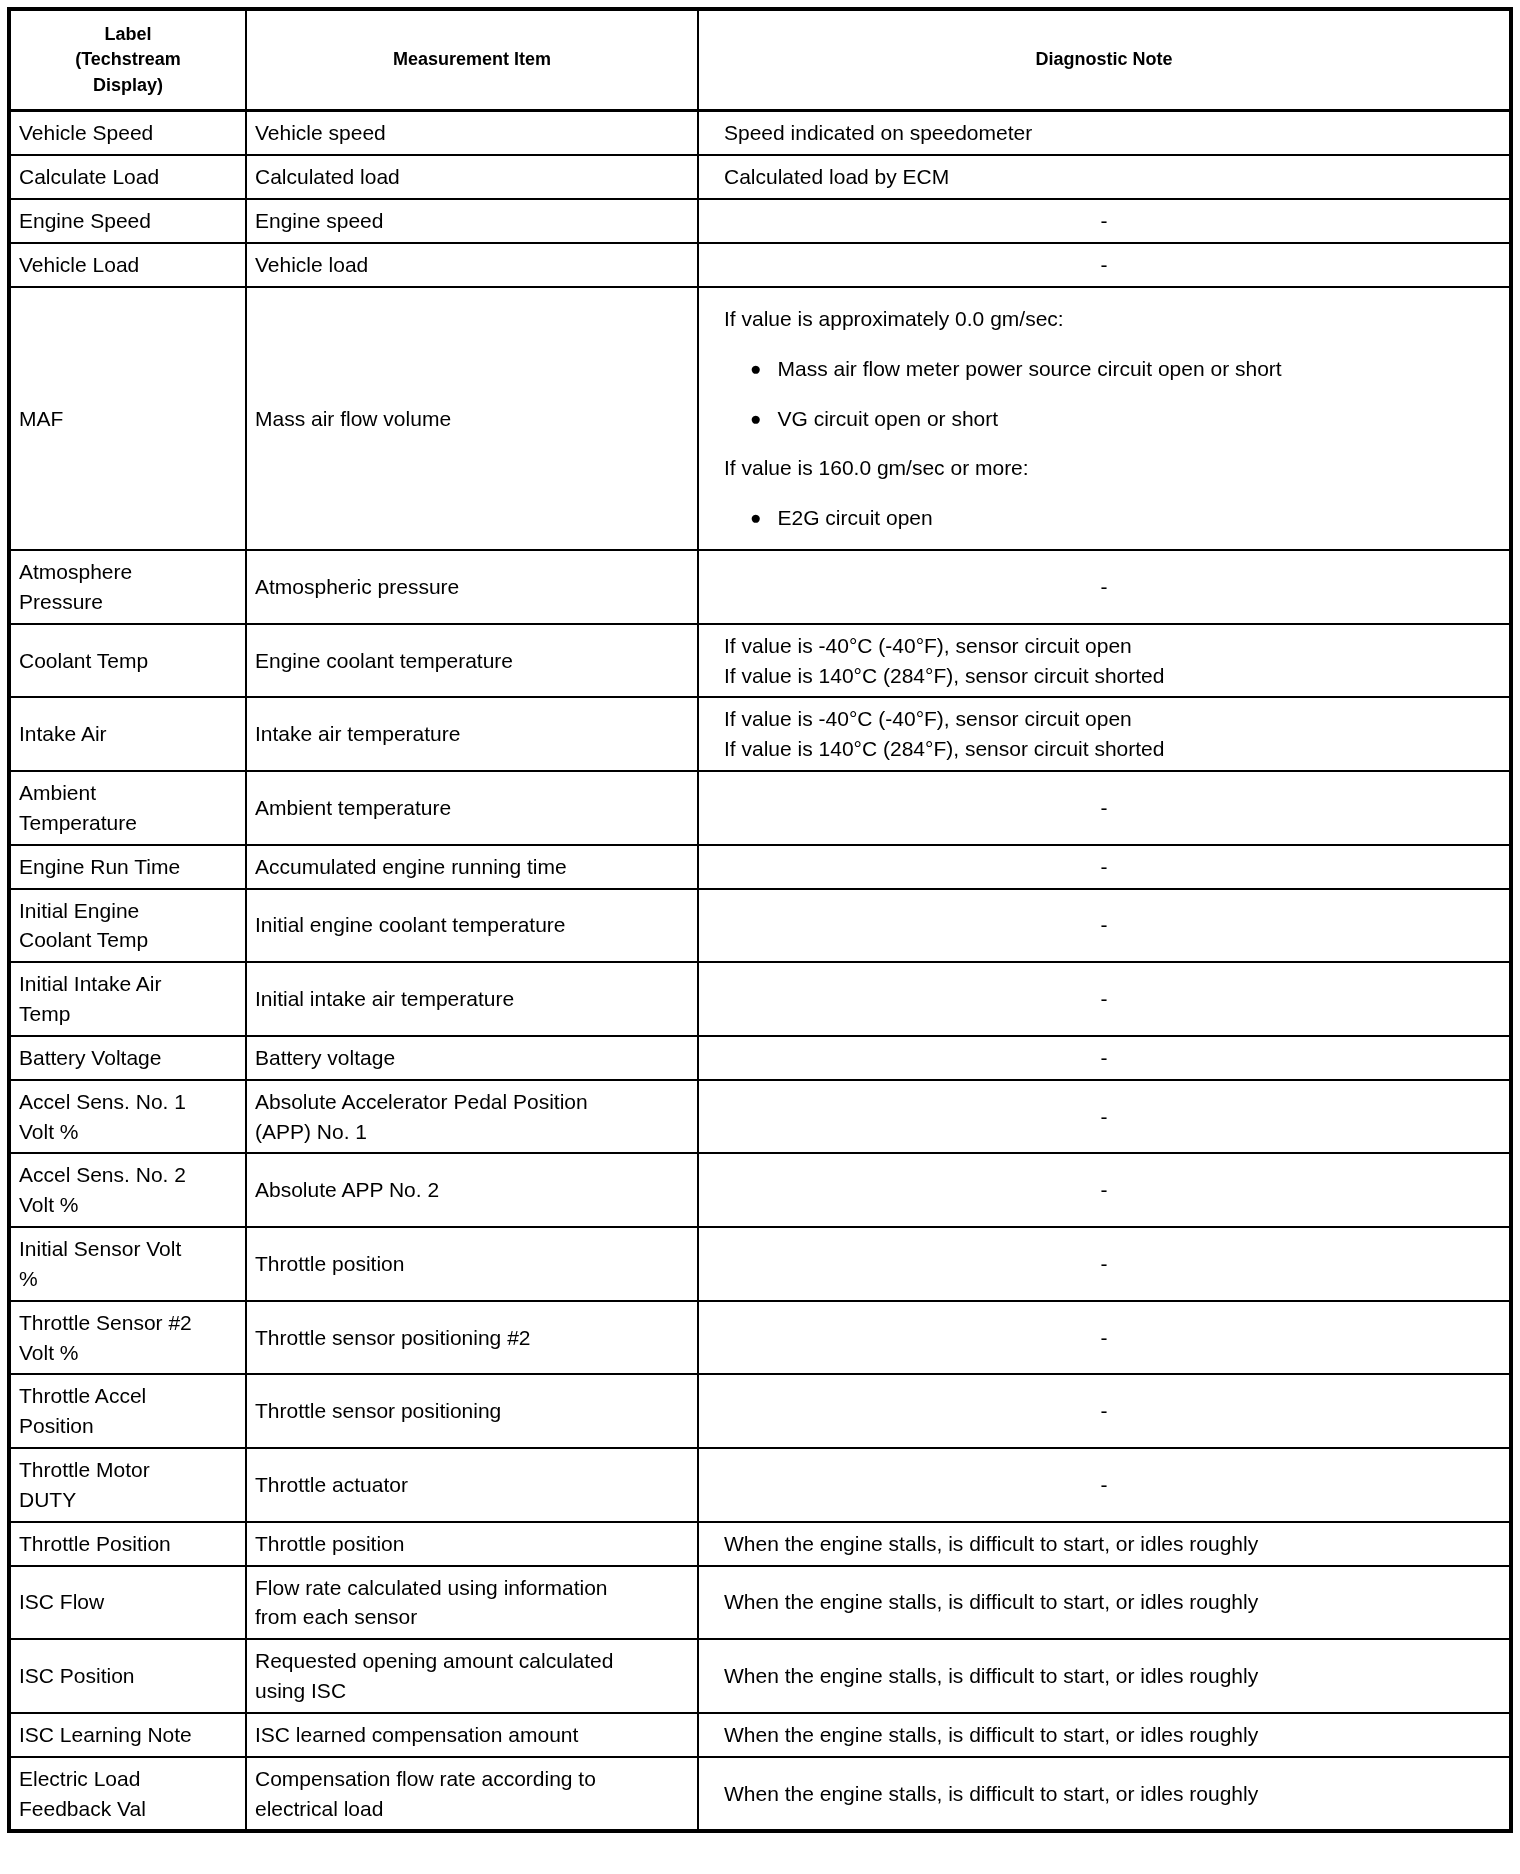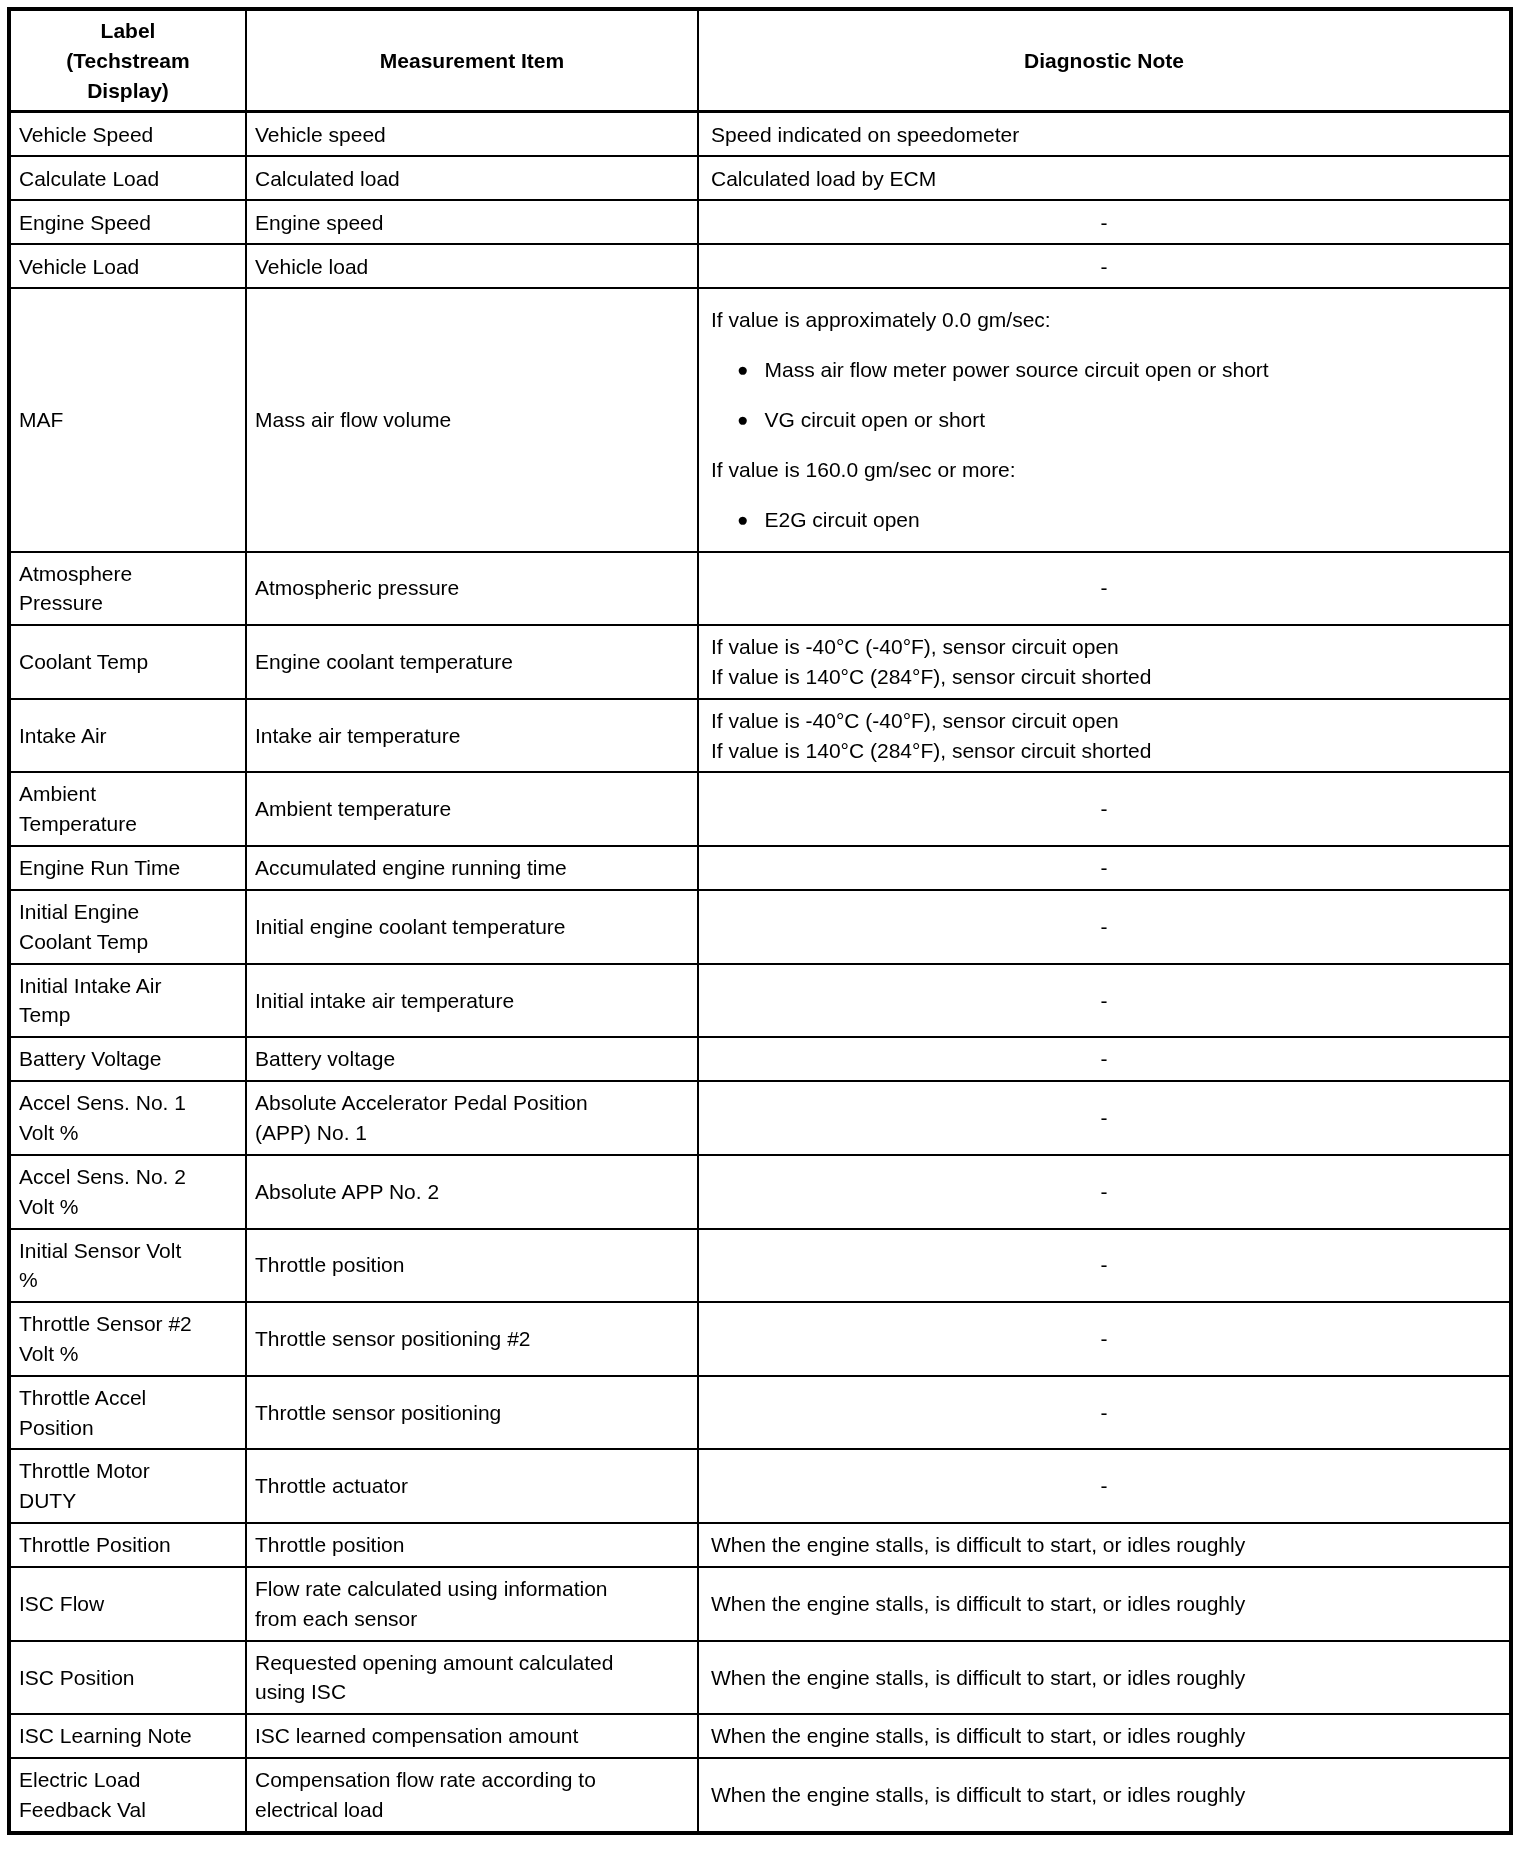--- a/index.html
+++ b/index.html
@@ -21,39 +21,39 @@
     margin: 7px;
     border: 4px solid #000000;
     background: #ffffff;
   }
   col.c1 { width: 237px; }
   col.c2 { width: 452px; }
   col.c3 { width: auto; }
   th {
     border: 2px solid #000000;
     border-bottom: 3px solid #000000;
-    font-size: 21px;
+    font-size: 18px;
     font-weight: bold;
     text-align: center;
     vertical-align: middle;
     white-space: pre-line;
     line-height: 1.42;
     padding: 5px 6px;
     height: 88px;
   }
   td {
     border: 2px solid #000000;
     font-size: 21px;
     line-height: 1.42;
     vertical-align: middle;
     padding: 6px 8px;
     white-space: pre-line;
     overflow: hidden;
   }
-  td.c3 { padding: 6px 12px; }
+  td.c3 { padding: 6px 25px; }
   tr.simple td { height: 30px; }
   .note-block { margin: 0; }
   .note-block.spaced { padding: 10px 0; }
   .note-block.bullet { padding-left: 26px; }
   .bullet-glyph {
     display: inline-block;
     margin-right: 16px;
     font-size: 19px;
     vertical-align: 1px;
   }

